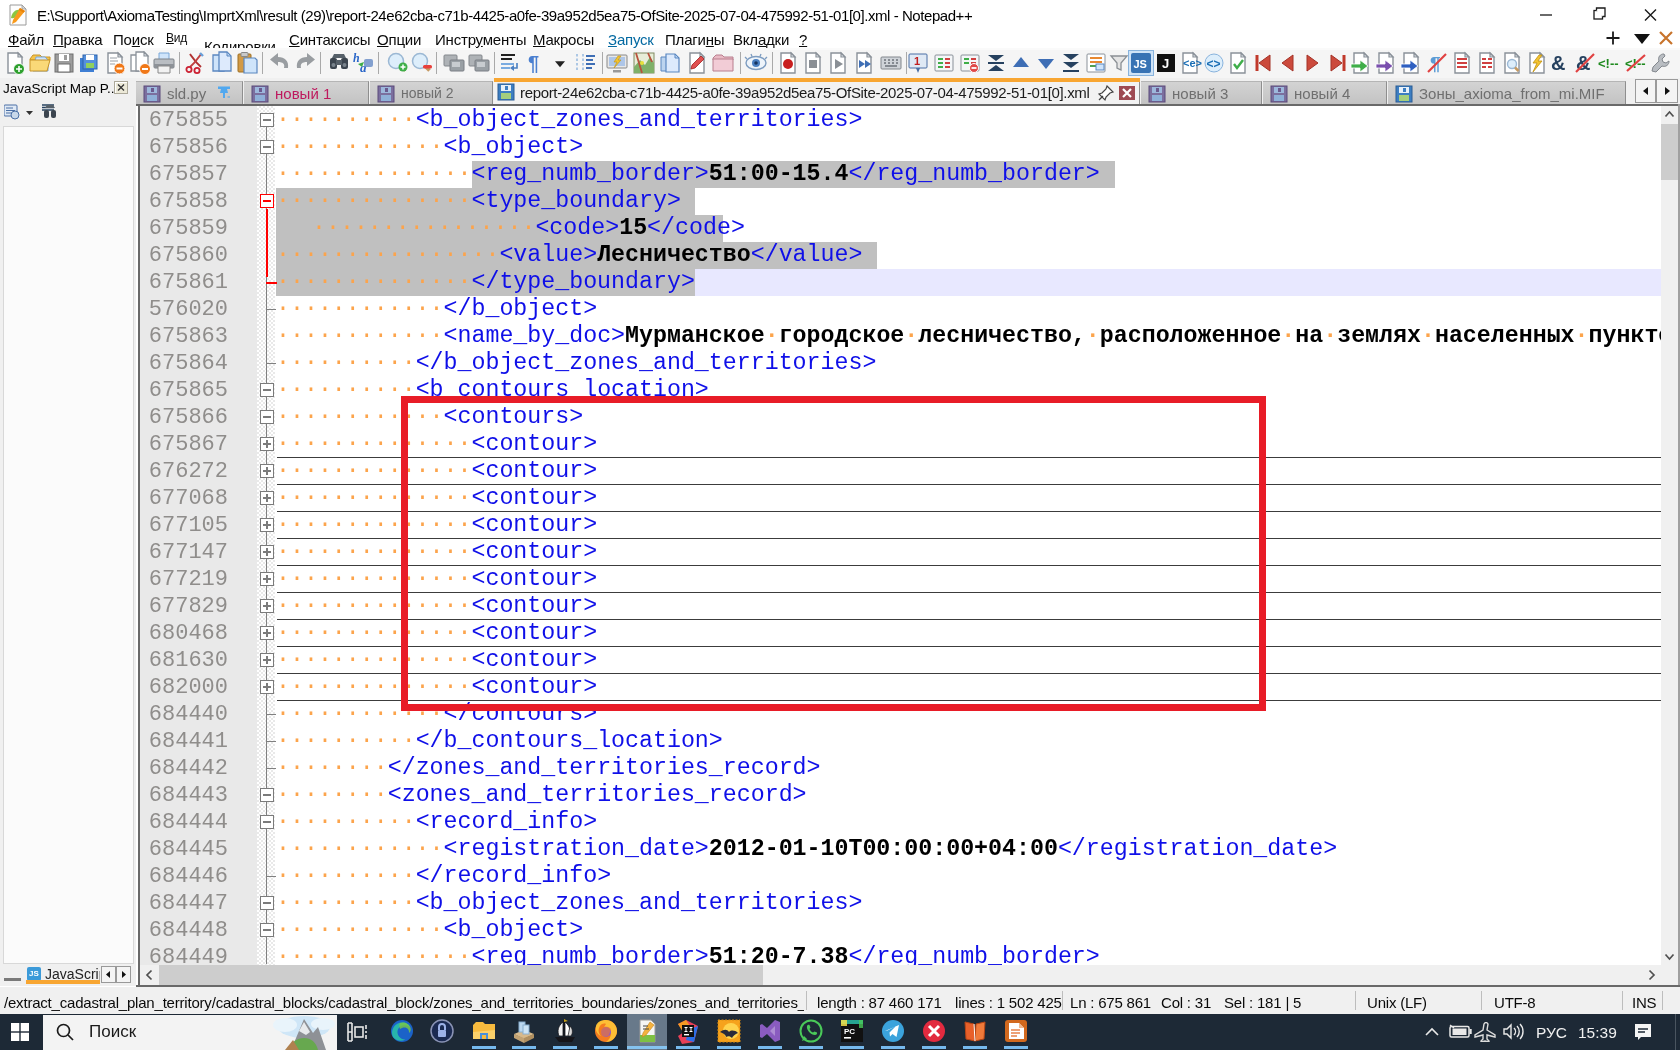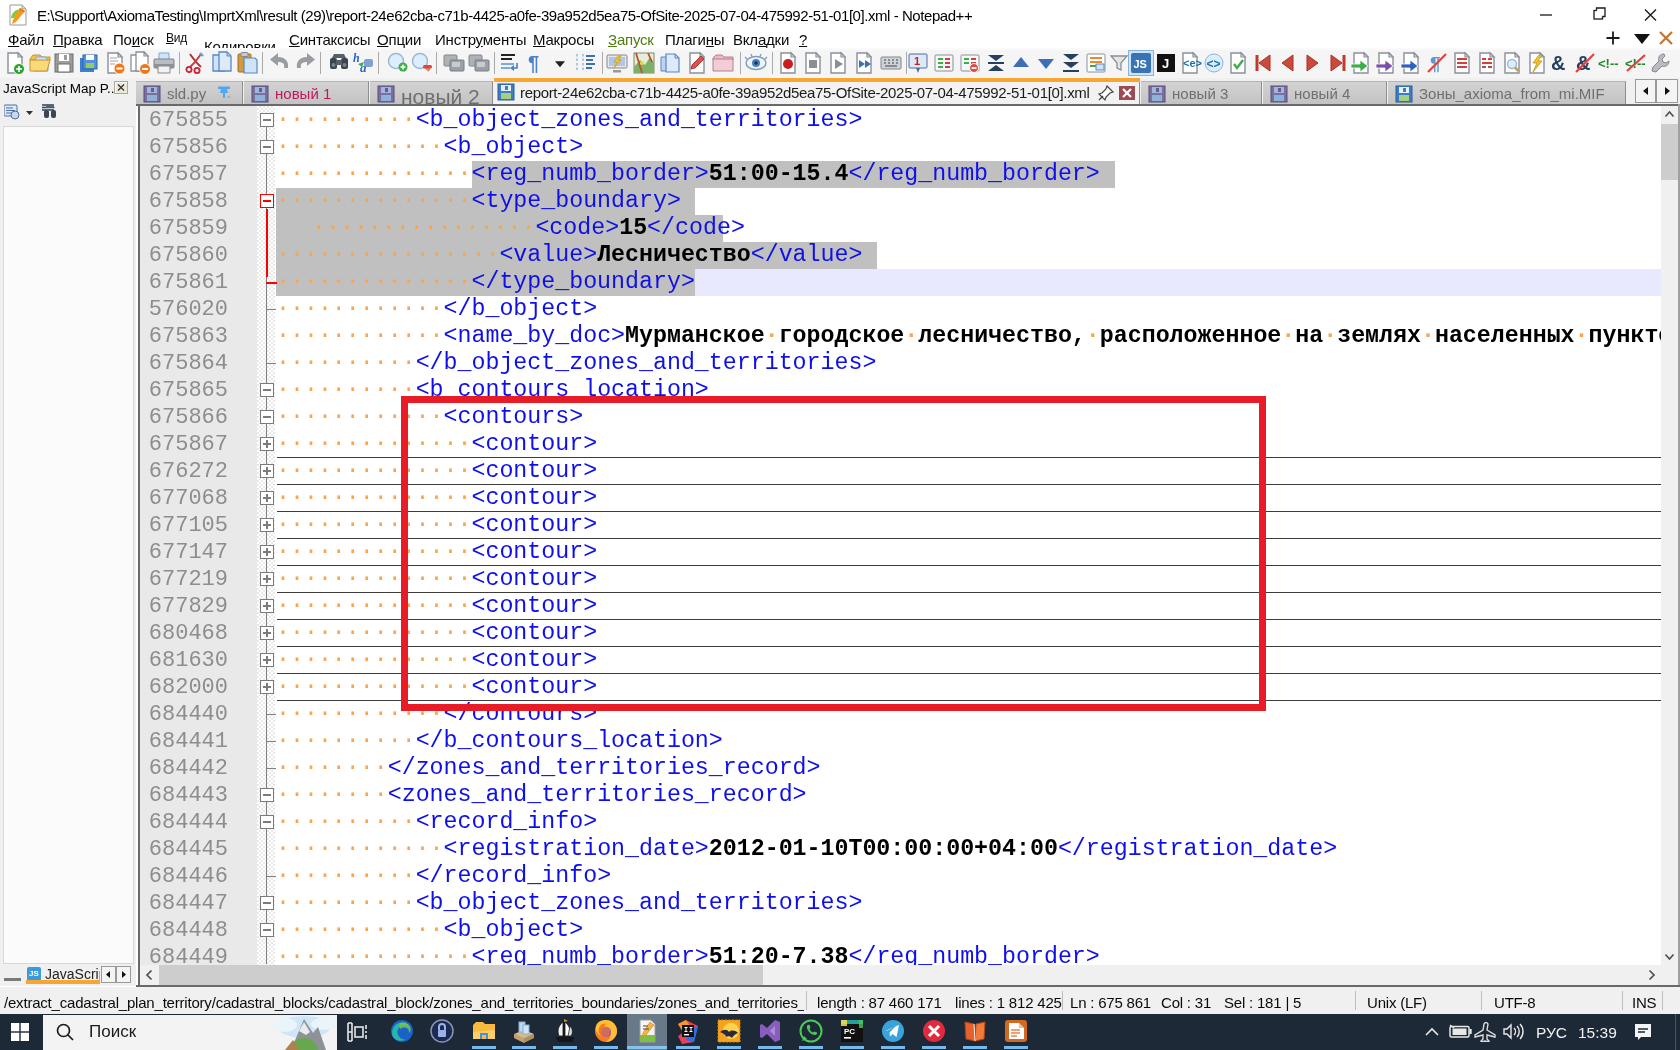--- a/index.html
+++ b/index.html
@@ -33,21 +33,21 @@
 <div class="abs" style="left:0;top:30px;width:1680px;height:20px;background:#fff;"></div>
 <div class="abs" style="left:8px;top:31px;font-size:15px;color:#0a0a0a;letter-spacing:-0.2px;"><u>Ф</u>айл</div>
 <div class="abs" style="left:53px;top:31px;font-size:15px;color:#0a0a0a;letter-spacing:-0.2px;"><u>П</u>равка</div>
 <div class="abs" style="left:113px;top:31px;font-size:15px;color:#0a0a0a;letter-spacing:-0.2px;">По<u>и</u>ск</div>
 <div class="abs" style="left:166px;top:31px;font-size:12px;color:#0a0a0a;letter-spacing:-0.2px;"><u>В</u>ид</div>
 <div class="abs" style="left:204px;top:31px;font-size:15px;color:#0a0a0a;letter-spacing:-0.2px;margin-top:7px;"><u>К</u>одировки</div>
 <div class="abs" style="left:289px;top:31px;font-size:15px;color:#0a0a0a;letter-spacing:-0.2px;"><u>С</u>интаксисы</div>
 <div class="abs" style="left:377px;top:31px;font-size:15px;color:#0a0a0a;letter-spacing:-0.2px;"><u>О</u>пции</div>
 <div class="abs" style="left:435px;top:31px;font-size:15px;color:#0a0a0a;letter-spacing:-0.2px;">Инстр<u>у</u>менты</div>
 <div class="abs" style="left:533px;top:31px;font-size:15px;color:#0a0a0a;letter-spacing:-0.2px;"><u>М</u>акросы</div>
-<div class="abs" style="left:608px;top:31px;font-size:15px;color:#4d7c0f;letter-spacing:-0.2px;"><u>З</u>апуск</div>
+<div class="abs" style="left:608px;top:31px;font-size:15px;color:#0369a1;letter-spacing:-0.2px;"><u>З</u>апуск</div>
 <div class="abs" style="left:665px;top:31px;font-size:15px;color:#0a0a0a;letter-spacing:-0.2px;">Плаги<u>н</u>ы</div>
 <div class="abs" style="left:733px;top:31px;font-size:15px;color:#0a0a0a;letter-spacing:-0.2px;">Вкл<u>а</u>дки</div>
 <div class="abs" style="left:799px;top:31px;font-size:15px;color:#0a0a0a;letter-spacing:-0.2px;"><u>?</u></div>
 <svg class="abs" style="left:1596px;top:28px" width="84" height="20" viewBox="0 0 84 20">
 <path d="M17 3.5v13M10.5 10h13" stroke="#1a1a1a" stroke-width="1.8" fill="none"></path>
 <path d="M38 6h16l-8 10z" fill="#111"></path>
 <path d="M64 4l12 12M76 4l-12 12" stroke="#c8742c" stroke-width="2.2" fill="none"></path>
 </svg>
 <div class="abs" style="left:0;top:50px;width:1680px;height:28px;background:#f5f5f5;"></div>
 <div class="abs" style="left:0;top:48px;width:1680px;height:2px;background:#fafafa;"></div>
@@ -393,21 +393,21 @@
       <rect x="4" y="10" width="10" height="6" fill="#8fb0d8"></rect>
     </svg></div>
 <div class="abs" style="left:275px;top:85px;font-size:15px;color:#be185d;">новый 1</div>
 <div class="abs" style="left:370px;top:81px;width:123px;height:23px;background:linear-gradient(#d3d3d3,#c3c3c3);border-right:1px solid #8e8e8e;border-top:1px solid #b5b5b5;"></div>
 <div class="abs" style="left:377px;top:85px;width:18px;height:18px;"><svg width="18" height="18" viewBox="0 0 18 18">
       <rect x="1" y="1" width="16" height="16" fill="#7b6f9e" stroke="#5a4a7a"></rect>
       <rect x="4" y="2" width="10" height="6" fill="#9db8dc"></rect>
       <rect x="8" y="3" width="3" height="4" fill="#6a5a8e"></rect>
       <rect x="4" y="10" width="10" height="6" fill="#8fb0d8"></rect>
     </svg></div>
-<div class="abs" style="left:401px;top:85px;font-size:21px;color:#6f6f6f;">новый 2</div>
+<div class="abs" style="left:401px;top:85px;font-size:14px;color:#6f6f6f;">новый 2</div>
 <div class="abs" style="left:1141px;top:81px;width:121px;height:23px;background:linear-gradient(#d3d3d3,#c3c3c3);border-right:1px solid #8e8e8e;border-top:1px solid #b5b5b5;"></div>
 <div class="abs" style="left:1148px;top:85px;width:18px;height:18px;"><svg width="18" height="18" viewBox="0 0 18 18">
       <rect x="1" y="1" width="16" height="16" fill="#7b6f9e" stroke="#5a4a7a"></rect>
       <rect x="4" y="2" width="10" height="6" fill="#9db8dc"></rect>
       <rect x="8" y="3" width="3" height="4" fill="#6a5a8e"></rect>
       <rect x="4" y="10" width="10" height="6" fill="#8fb0d8"></rect>
     </svg></div>
 <div class="abs" style="left:1172px;top:85px;font-size:15px;color:#6f6f6f;">новый 3</div>
 <div class="abs" style="left:1263px;top:81px;width:124px;height:23px;background:linear-gradient(#d3d3d3,#c3c3c3);border-right:1px solid #8e8e8e;border-top:1px solid #b5b5b5;"></div>
 <div class="abs" style="left:1270px;top:85px;width:18px;height:18px;"><svg width="18" height="18" viewBox="0 0 18 18">
@@ -634,21 +634,21 @@
   </svg>
 <svg class="abs" style="left:1643px;top:965px" width="17" height="20" viewBox="0 0 17 20">
     <path d="M6.5 5.5L11 10l-4.5 4.5" fill="none" stroke="#505050" stroke-width="1.7"></path>
   </svg>
 <div class="abs" style="left:159px;top:965px;width:604px;height:20px;background:#cdcdcd;"></div>
 <div class="abs" style="left:1661px;top:965px;width:17px;height:20px;background:#f0f0f0;"></div>
 <div class="abs" style="left:401px;top:396px;width:865px;height:315px;border:7px solid #e81c27;"></div>
 <div class="abs" style="left:0;top:987px;width:1680px;height:27px;background:#f0f0f0;"></div>
 <div class="abs st" style="left:4px;width:800px;overflow:hidden;">/extract_cadastral_plan_territory/cadastral_blocks/cadastral_block/zones_and_territories_boundaries/zones_and_territories_record/b_o</div>
 <div class="abs st" style="left:817px;">length : 87 460 171</div>
-<div class="abs st" style="left:955px;">lines : 1 812 425</div>
+<div class="abs st" style="left:955px;">lines : 1 502 425</div>
 <div class="abs st" style="left:1070px;">Ln : 675 861</div>
 <div class="abs st" style="left:1161px;">Col : 31</div>
 <div class="abs st" style="left:1224px;">Sel : 181 | 5</div>
 <div class="abs st" style="left:1367px;">Unix (LF)</div>
 <div class="abs st" style="left:1494px;">UTF-8</div>
 <div class="abs st" style="left:1632px;">INS</div>
 <div class="abs" style="left:806px;top:991px;width:1px;height:19px;background:#bdbdbd;"></div>
 <div class="abs" style="left:1062px;top:991px;width:1px;height:19px;background:#bdbdbd;"></div>
 <div class="abs" style="left:1355px;top:991px;width:1px;height:19px;background:#bdbdbd;"></div>
 <div class="abs" style="left:1481px;top:991px;width:1px;height:19px;background:#bdbdbd;"></div>

